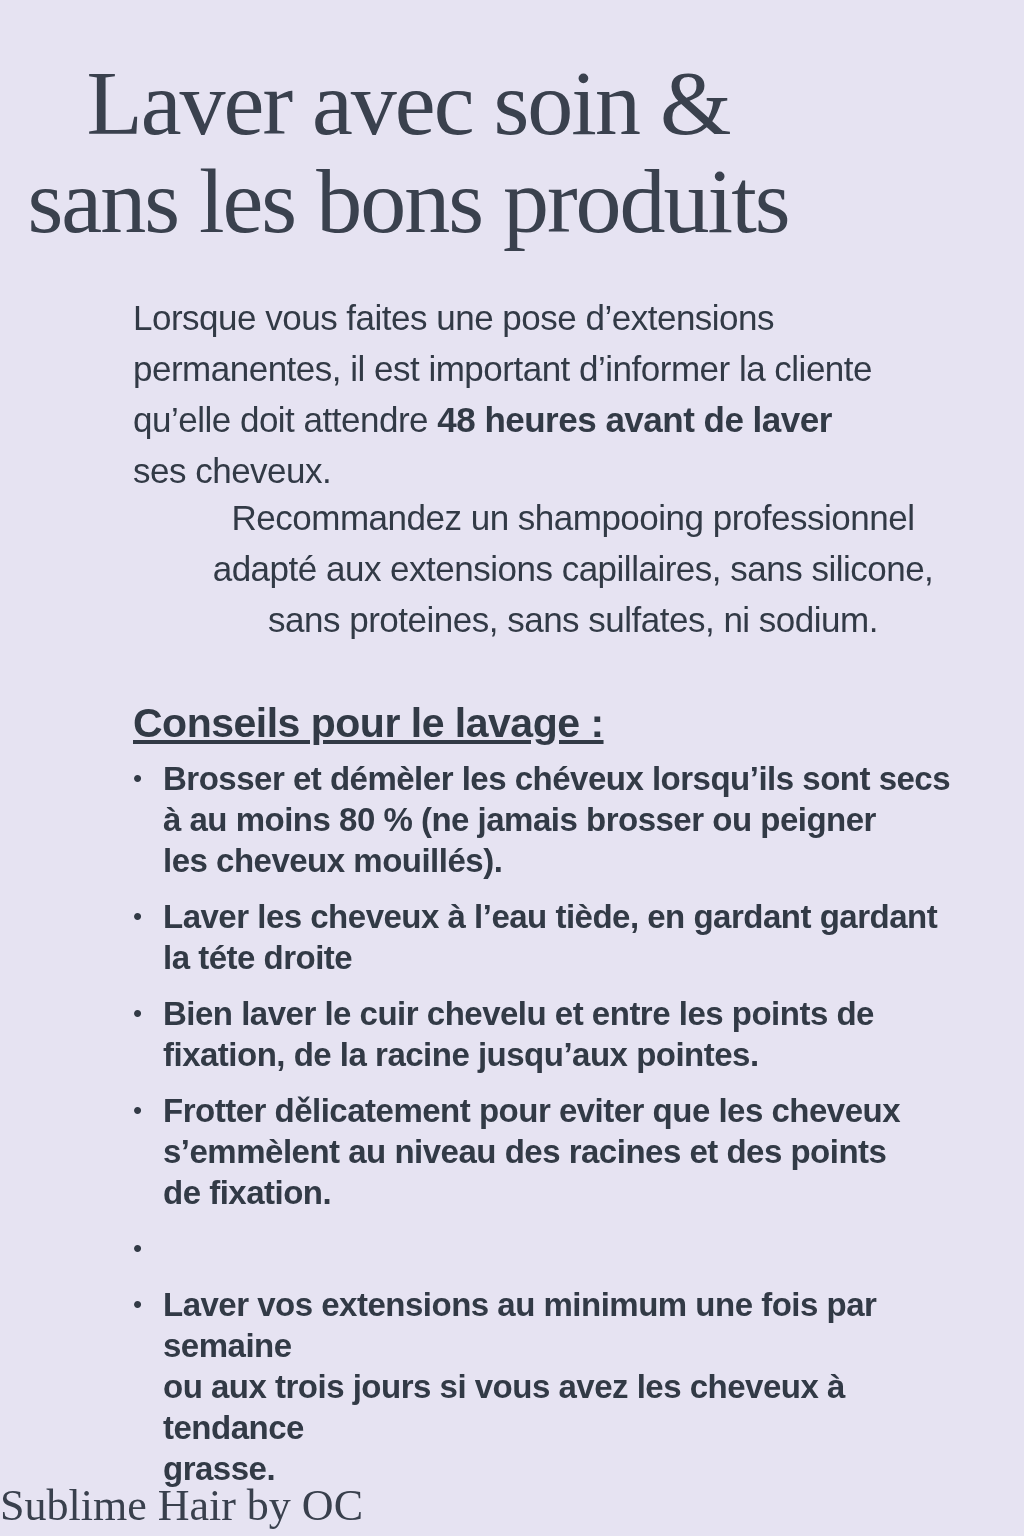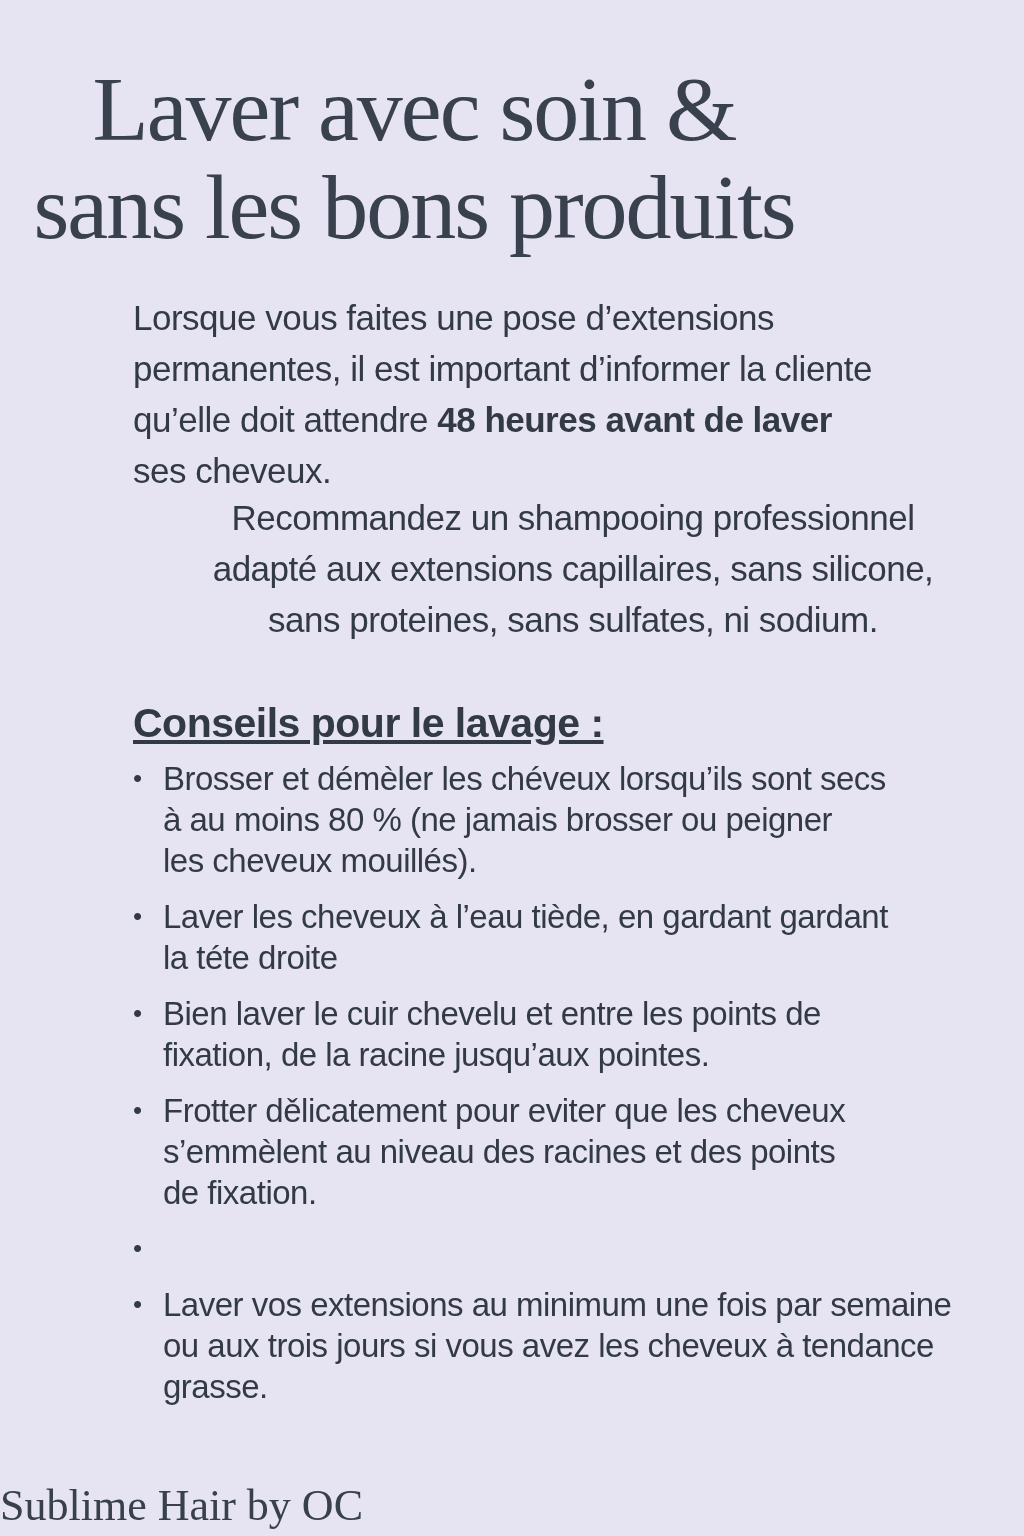--- a/index.html
+++ b/index.html
@@ -14,21 +14,21 @@
     position: relative;
     width: 1024px;
     height: 1536px;
     background: #e6e3f2;
   }
   .title {
     position: absolute;
     top: 52px;
     left: 0;
     width: 812px;
-    margin: 8px;
+    margin: 2px;
     text-align: center;
     font-family: "Liberation Serif", serif;
     font-weight: 400;
     font-size: 92px;
     line-height: 98px;
     letter-spacing: -2px;
     color: #3a414e;
   }
   .title-line { display: block; }
   .para {
@@ -73,21 +73,21 @@
     line-height: 41px;
     letter-spacing: -0.5px;
     color: #323a46;
   }
   .dot {
     flex: 0 0 30px;
     width: 30px;
     font-size: 26px;
     line-height: 41px;
   }
-  .tip-text { white-space: pre-line; }
+  .tip-text { white-space: pre-line; font-weight: bold; }
   .footer {
     position: absolute;
     top: 1481px;
     left: 0;
     width: 1024px;
     text-align: left;
     font-family: "Liberation Serif", serif;
     font-size: 44px;
     line-height: 50px;
     color: #39404d;

